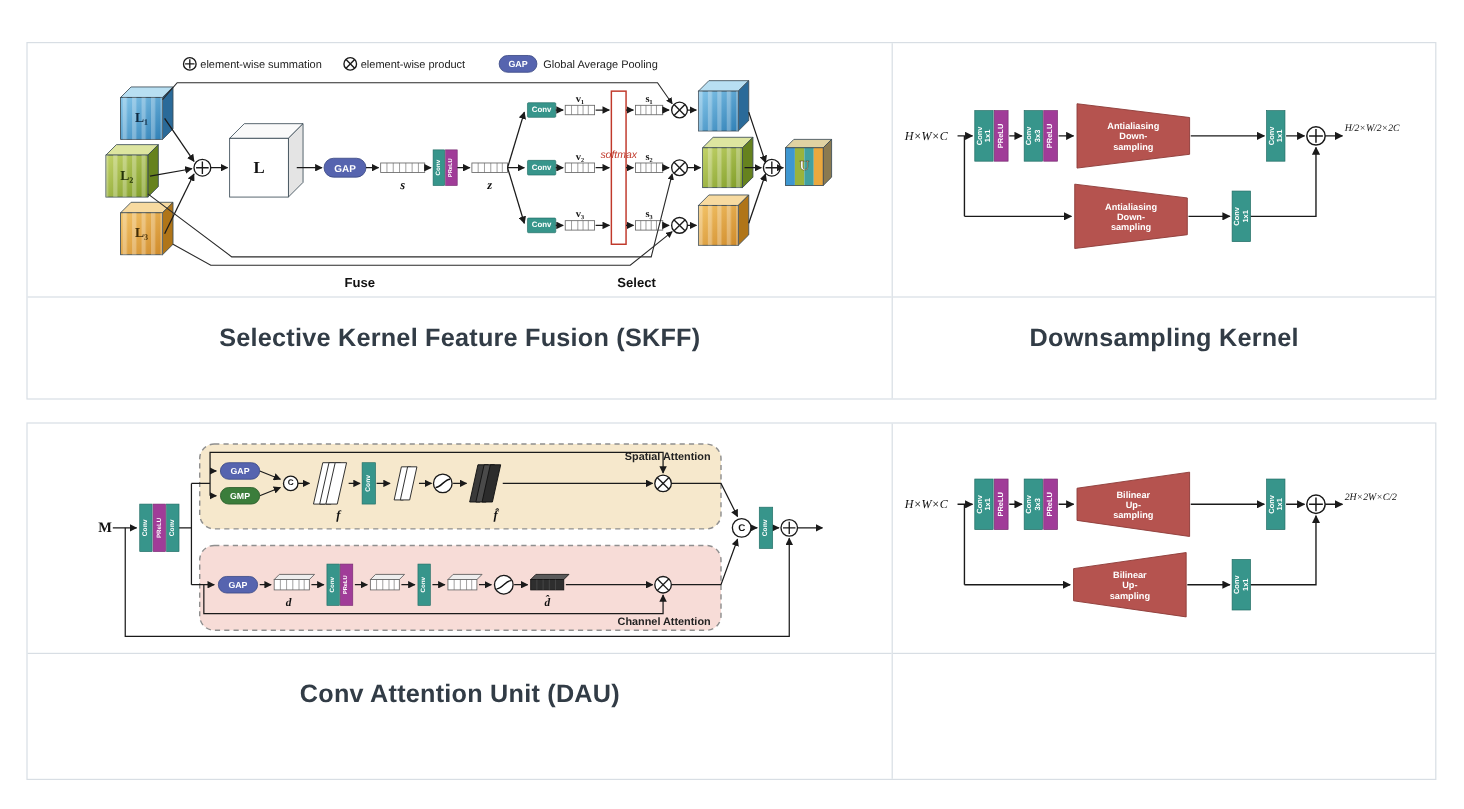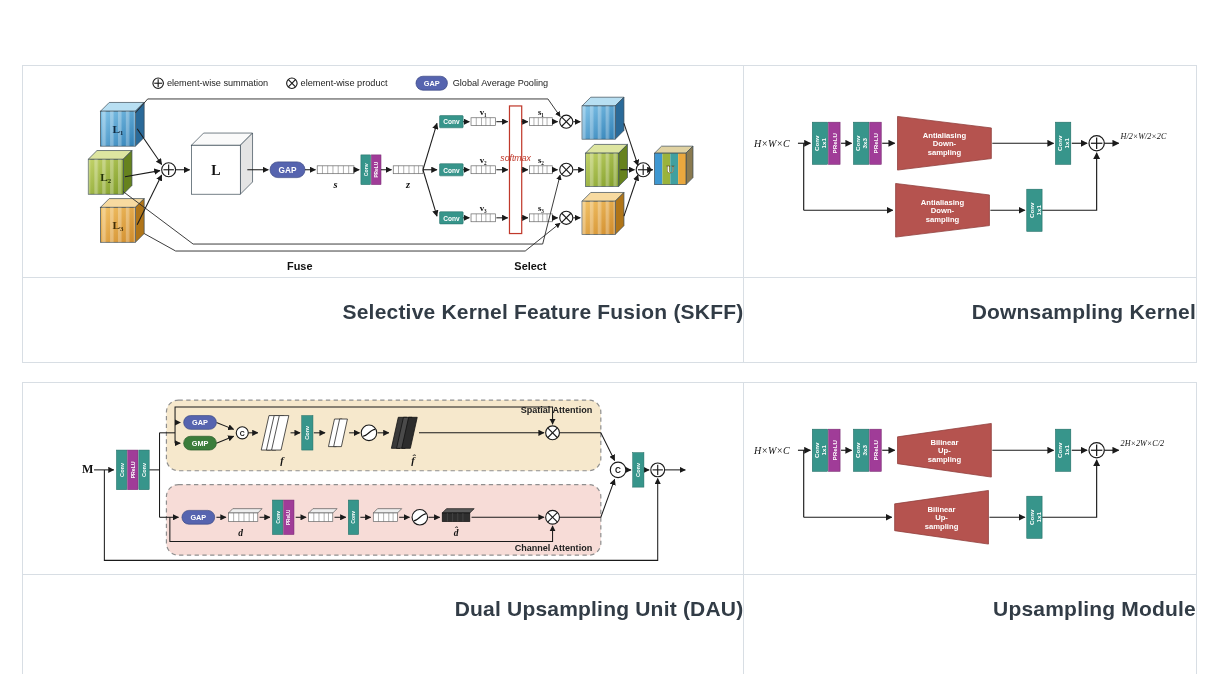--- a/index.html
+++ b/index.html
@@ -1,26 +1,26 @@
 <!DOCTYPE html>
 <html><head>
 <meta charset="utf-8">
 <style>
   * { box-sizing: border-box; margin: 0; padding: 0; }
   html,body { background:#ffffff; font-family:"Liberation Sans", sans-serif; }
   .page { width:1220px; height:674px; background:#fff; padding:35px 23px 0 22px; overflow:hidden; }
-  .card { border:1px solid #d8dee4; display:grid; grid-template-columns:61.5% 38.5%; background:#fff;margin-top:30px; }
+  .card { border:1px solid #d8dee4; display:grid; grid-template-columns:61.5% 38.5%; background:#fff; }
   .card--bottom { margin-top:19px; }
   figure { margin:0; }
   .cell { display:flex; flex-direction:column; min-width:0; }
   .cell--left { border-right:1px solid #d8dee4; }
   .diagram { display:flex; align-items:center; justify-content:center; padding:5px 8px; border-bottom:1px solid #d8dee4; }
   .card--top .diagram { height:212px; }
   .card--bottom .diagram { height:192px; }
-  .caption { text-align:right; padding-top:22px; height:84px; font-size:21px; font-weight:700; color:#323c46; letter-spacing:.2px; }
+  .caption { text-align:center; padding-top:22px; height:84px; font-size:21px; font-weight:700; color:#323c46; letter-spacing:.2px; }
   .card--bottom .caption { height:104px; }
   .diagram svg { width:100%; height:100%; display:block; }
 
   
   svg text { font-family:"Liberation Sans", sans-serif; }
   .ctr  { text-anchor:middle; dominant-baseline:central; }
   .endA { text-anchor:end; }
   .vt   { fill:#fff; font-weight:700; }
   .ln   { fill:none; stroke:#1a1a1a; stroke-width:1.2; }
   .skp  { fill:none; stroke:#2b2b2b; stroke-width:1.05; }
@@ -515,21 +515,21 @@
             <rect class="blkT" x="647" y="75" width="13" height="40"></rect>
             <text class="ctr vt" transform="rotate(-90 653.5 95)" x="653.5" y="95" font-size="6.5">Conv</text>
           </g>
           <g>
             <circle class="opC" cx="676" cy="95" r="8"></circle>
             <line class="opL" x1="670" y1="95" x2="682" y2="95"></line>
               <line class="opL" x1="676" y1="89" x2="676" y2="101"></line>
           </g>
         </svg>
       </div>
-      <figcaption class="caption">Dual Upsampling Unit (DAU)</figcaption>
+      <figcaption class="caption">Conv Attention Unit (DAU)</figcaption>
     </figure>
 
     <figure class="cell">
       <div class="diagram">
         <svg viewBox="0 0 455 175" preserveAspectRatio="xMidYMid meet">
           <defs>
             <marker id="a4" viewBox="0 0 10 10" refX="9" refY="5" markerWidth="6" markerHeight="6" orient="auto">
                 <path d="M0,0 L10,5 L0,10 z" fill="#1a1a1a"></path>
               </marker>
           </defs>
@@ -593,16 +593,15 @@
             <text class="ctr vt" x="198" y="128.5" font-size="8">Up-</text>
             <text class="ctr vt" x="198" y="137.5" font-size="8">sampling</text>
           </g>
           <g>
             <rect class="blkT" x="287" y="106" width="16" height="44"></rect>
             <text class="ctr vt" transform="rotate(-90 291.5 128)" x="291.5" y="128" font-size="6.5">Conv</text>
             <text class="ctr vt" transform="rotate(-90 299 128)" x="299" y="128" font-size="6.5">1x1</text>
           </g>
         </svg>
       </div>
-      <figcaption class="caption">Upsampling Module</figcaption>
     </figure>
   </section>
 </main>
 
 </body></html>

